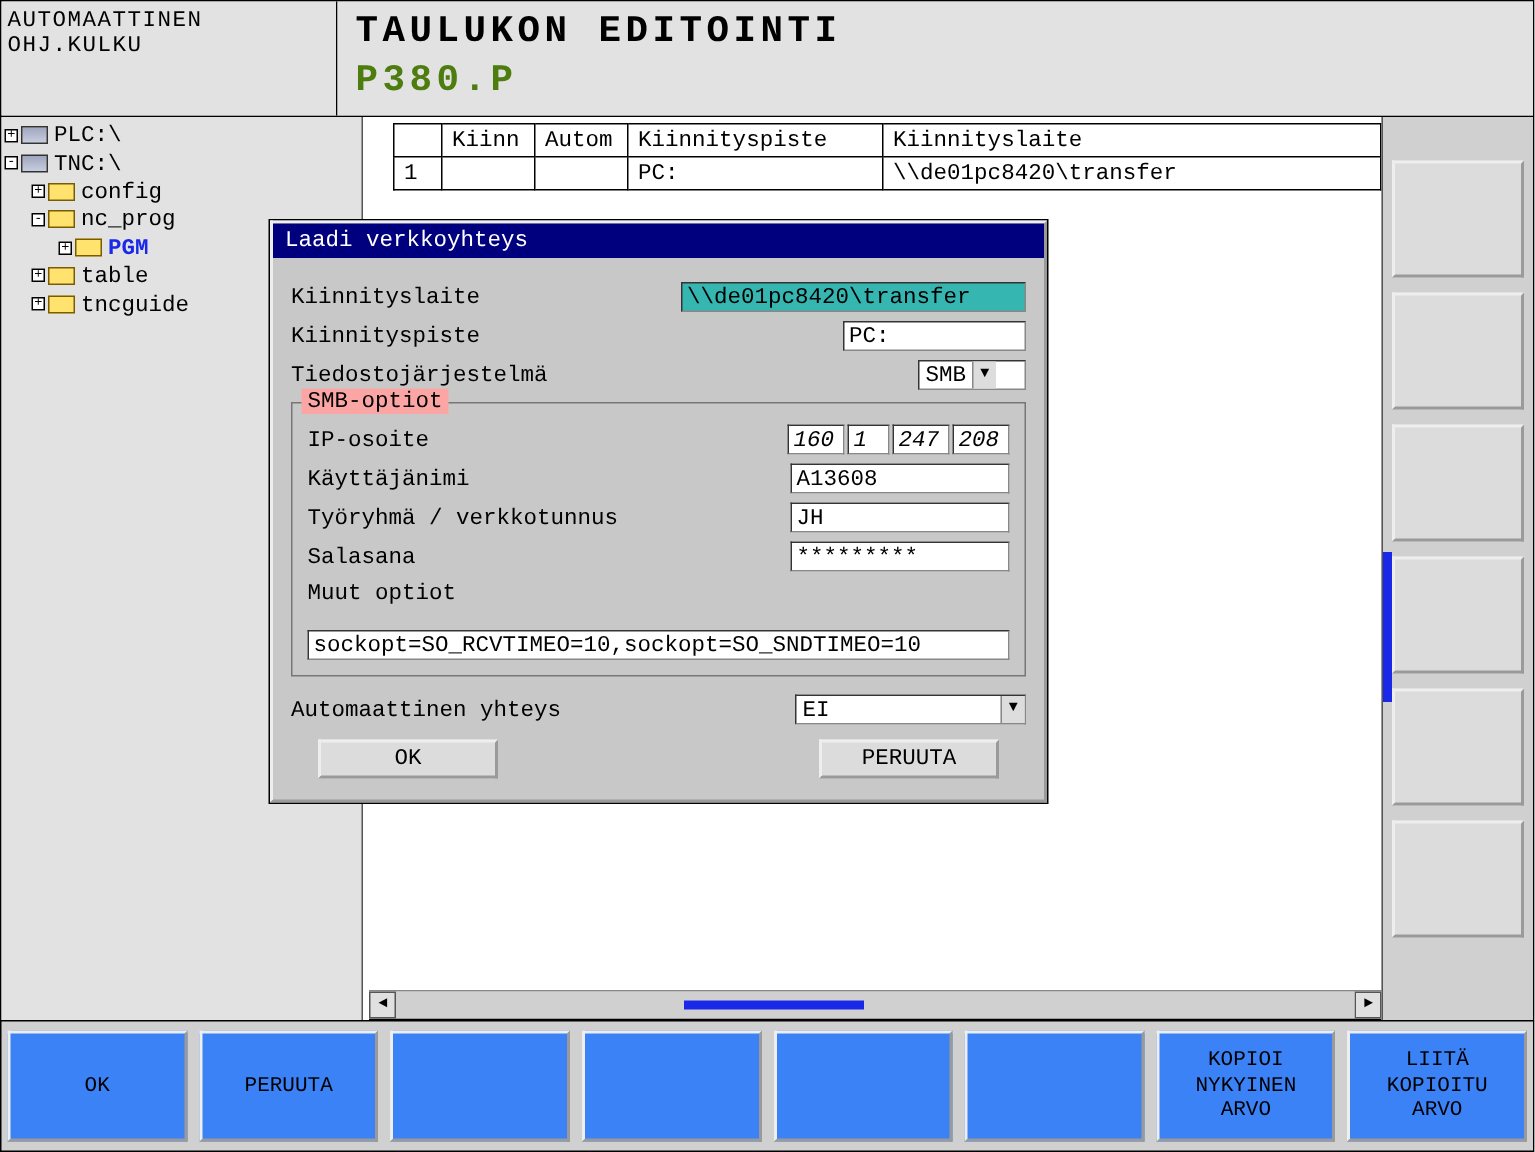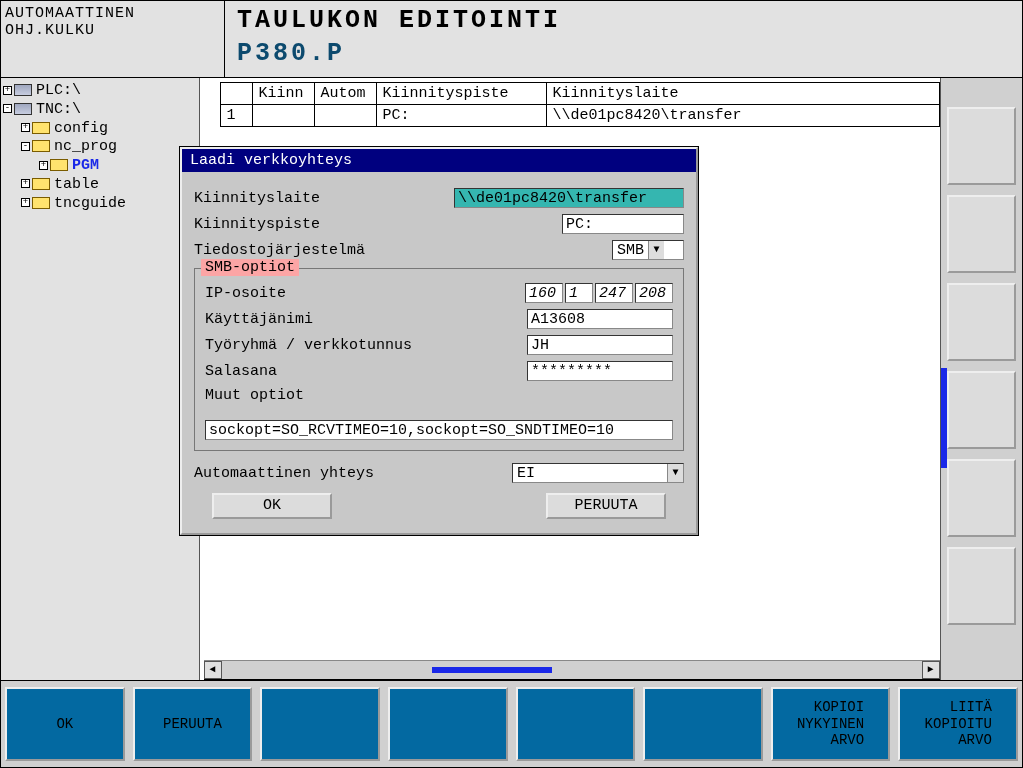--- a/index.html
+++ b/index.html
@@ -24,21 +24,21 @@
   }
   .title-box {
     flex: 1;
     background: #e2e2e2;
     padding: 4px 12px;
     font-weight: bold;
     font-size: 25px;
     letter-spacing: 3px;
     line-height: 1.3;
   }
-  .title-sub { color: #0c4a6e; }
+  .title-sub { color: #4d7c0f; }
 
   
   .workspace {
     display: flex;
     height: 602px; 
     border-left: 1px solid #000; border-right: 1px solid #000;
   }
   .tree-pane {
     width: 278px;
     background: #e2e2e2;
@@ -63,21 +63,21 @@
 
   .content-pane {
     flex: 1;
     background: #fff;
     position: relative;
     display:flex; flex-direction:column;
   }
 
   
   .tbl-wrap { padding: 4px 0 0 0; }
-  table.grid { border-collapse: collapse; width: 720px; margin-left:20px;}
+  table.grid { border-collapse: collapse; width: 659px; margin-left:20px;}
   table.grid th, table.grid td {
     border: 1px solid #000;
     padding: 2px 6px;
     font-family: "Courier New", monospace;
     font-size: 15px;
     text-align: left;
     background: #fff;
     height: 22px;
   }
   table.grid th { background:#fff; font-weight:normal;}
@@ -130,23 +130,23 @@
   .softkeys {
     display: flex;
     height: 88px;
     border: 1px solid #000;
     background: #d0d0d0;
   }
   .softkey {
     flex: 1;
     margin: 6px 4px;
     border: 2px outset #eee;
-    background: #0369a1;
+    background: #3b82f6;
     display:flex; align-items:center; justify-content:center;
-    text-align:right; font-size:14px; line-height:1.2;
+    text-align:center; font-size:14px; line-height:1.2;
     white-space: pre-line;
     font-family: "Courier New", monospace;
   }
 
   
   .dialog {
     position: absolute;
     left: 180px; top: 147px;
     width: 518px;
     background: #c8c8c8;
@@ -328,21 +328,21 @@
         <div class="inp" style="width:146px">*********</div>
       </div>
       <div class="form-row" style="margin-bottom:16px">
         <label>Muut optiot</label>
       </div>
       <div class="inp longopt">sockopt=SO_RCVTIMEO=10,sockopt=SO_SNDTIMEO=10</div>
     </div>
 
     <div class="form-row" style="margin-top:12px">
       <label>Automaattinen yhteys</label>
-      <div class="select" style="width:172px">
+      <div class="select" style="width:154px">
         <span style="flex:1">EI</span>
         <div class="dd">▼</div>
       </div>
     </div>
 
     <div class="dlg-btnrow">
       <div class="dlg-btn">OK</div>
       <div class="dlg-btn">PERUUTA</div>
     </div>
 

